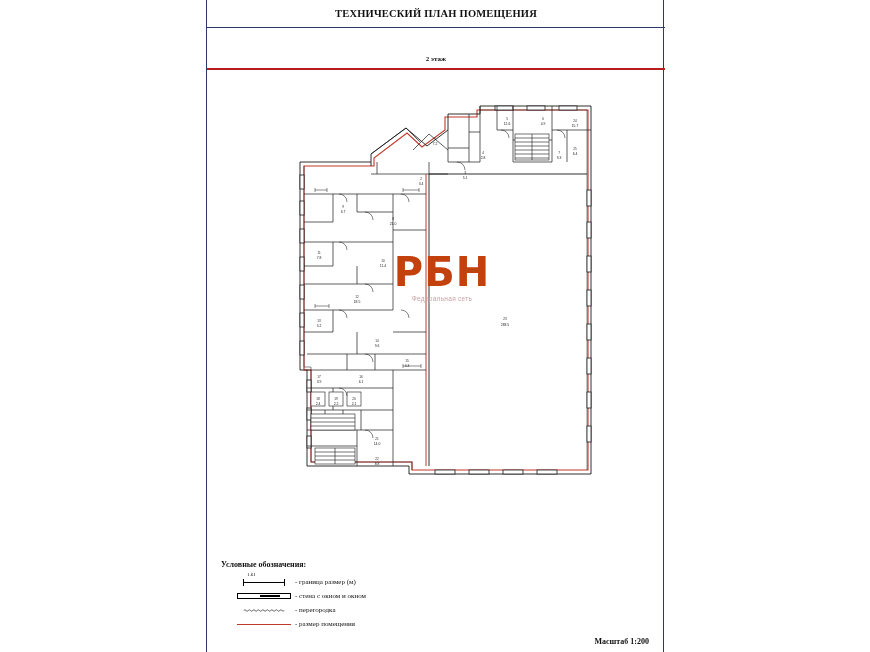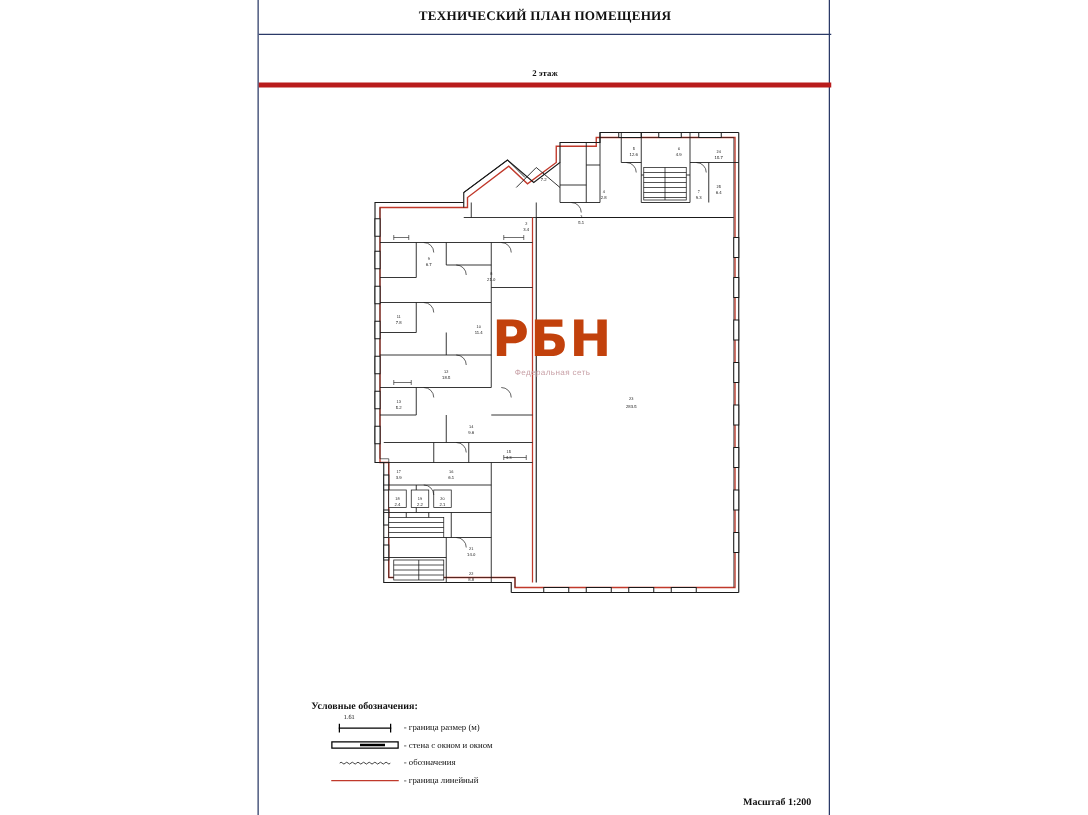--- a/index.html
+++ b/index.html
@@ -64,21 +64,21 @@
     top: 28px;
     height: 21px;
     border-bottom: 1px solid #2b3a67;
     line-height: 21px;
     font-size: 7.5px;
     font-weight: bold;
   }
   .title-band.t3 {
     top: 49px;
     height: 21px;
-    border-bottom: 4px solid #b91c1c;
+    border-bottom: 2px solid #b91c1c;
     line-height: 21px;
     font-size: 7px;
     font-weight: bold;
   }
 
   
   #plan-area {
     position: absolute;
     left: 0;
     top: 70px;
@@ -113,21 +113,20 @@
     letter-spacing: .3px;
   }
 
   
   #legend {
     position: absolute;
     left: 14px;
     top: 560px;
     width: 430px;
     color: #111111;
-    margin-left: 28px;
   }
   #legend-title {
     font-size: 8px;
     font-weight: bold;
     margin-bottom: 6px;
   }
   .legend-row {
     display: flex;
     align-items: center;
     height: 14px;
@@ -527,27 +526,27 @@
         </div>
         <div class="legend-text">- стена с окном и окном</div>
       </div>
 
       <div class="legend-row">
         <div class="legend-sym">
           <svg class="sym-partition" width="54" height="4" viewBox="0 0 54 4" xmlns="http://www.w3.org/2000/svg">
             <path d="M0 2 q1.5 -2 3 0 t3 0 t3 0 t3 0 t3 0 t3 0 t3 0 t3 0 t3 0 t3 0 t3 0 t3 0 t3 0 t3 0 t3 0 t3 0 t3 0 t3 0" fill="none" stroke="#000" stroke-width="0.8"></path>
           </svg>
         </div>
-        <div class="legend-text">- обозначения</div>
+        <div class="legend-text">- перегородка</div>
       </div>
 
       <div class="legend-row">
         <div class="legend-sym">
           <div class="sym-red"></div>
         </div>
-        <div class="legend-text">- граница линейный</div>
+        <div class="legend-text">- размер помещения</div>
       </div>
     </div>
 
     <div id="scale">Масштаб 1:200</div>
 
   </div>
 </div>
 
 </body></html>

